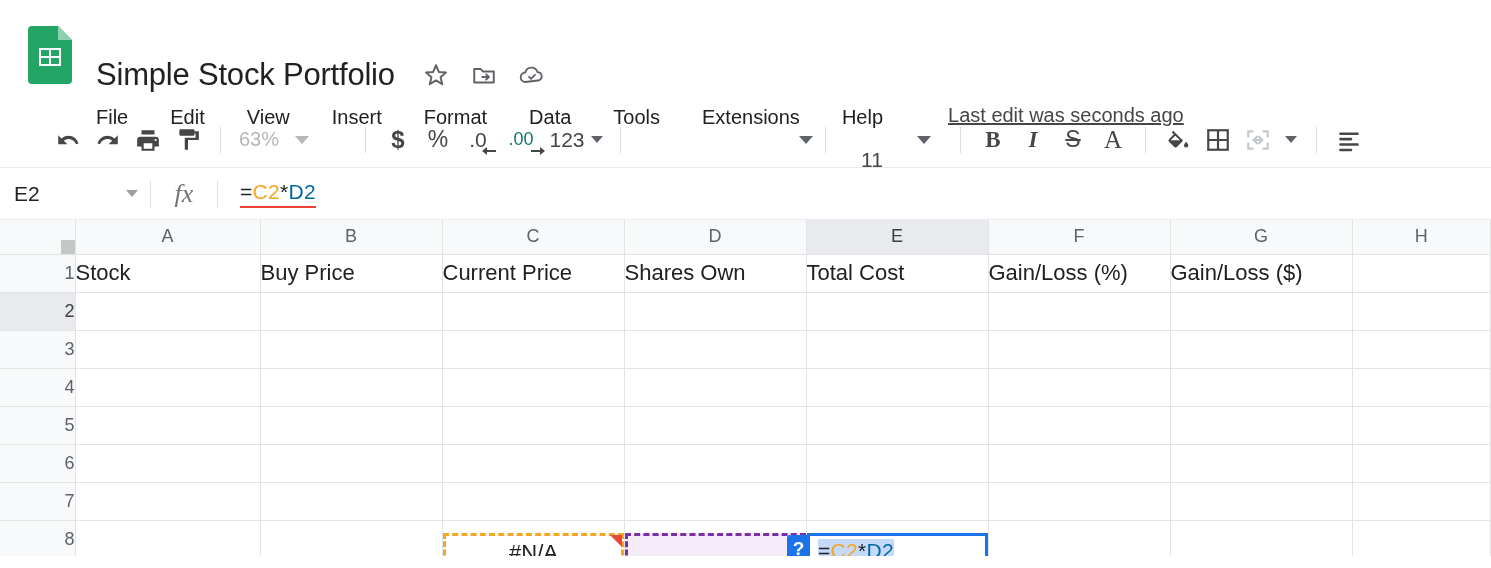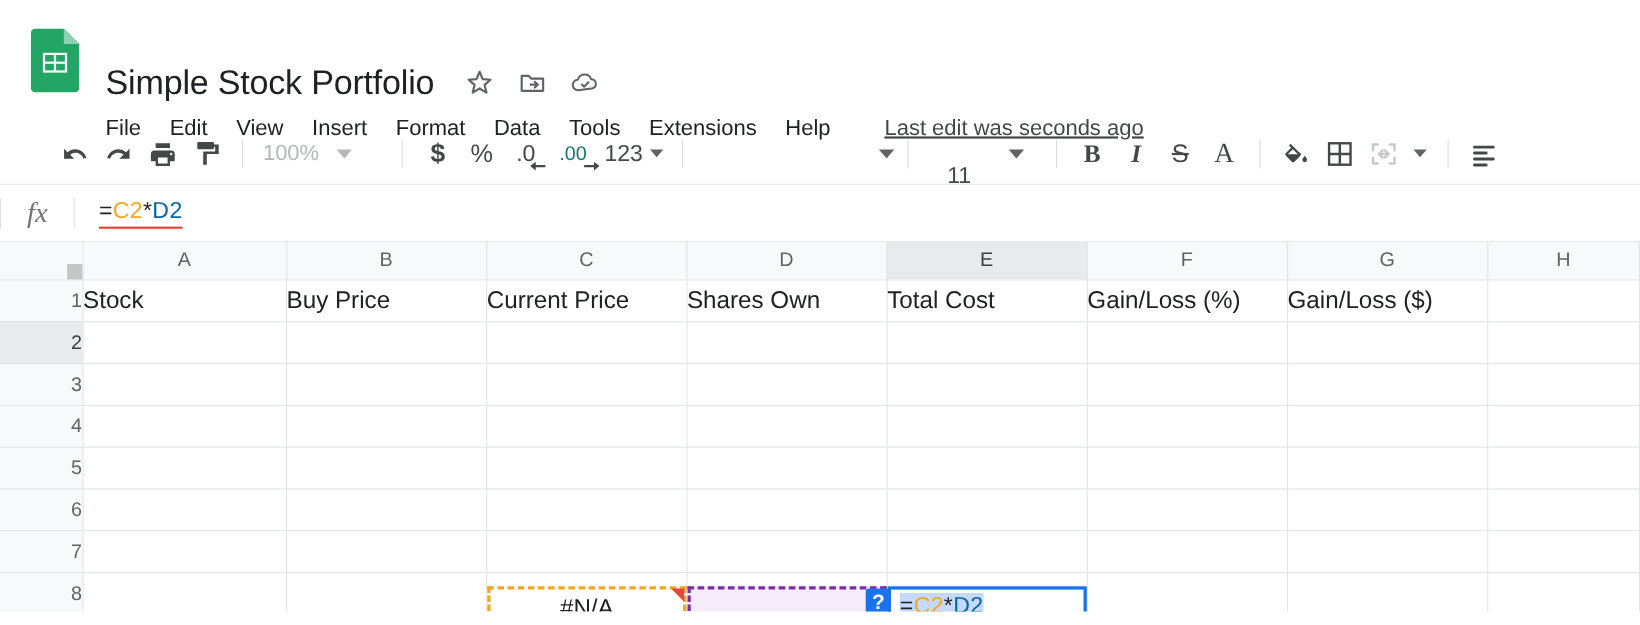--- a/index.html
+++ b/index.html
@@ -35,23 +35,22 @@
     letter-spacing: -0.2px;
     white-space: nowrap;
     font-weight: 400;
   }
   .title-icons { display: flex; align-items: center; margin-left: 26px; gap: 18px; }
   .ticon { width: 30px; height: 30px; display:flex; align-items:center; justify-content:center; color:#5f6368; }
   .ticon svg { display:block; }
 
   .menubar {
     display: flex;
-    align-items: center;
     margin-top: 6px;
-    gap: 0;
+    gap: 16px;
   }
   .menu-item {
     font-size: 20px;
     color: #202124;
     padding: 2px 13px;
     white-space: nowrap;
     cursor: default;
   }
   .menu-item:first-child { padding-left: 0; }
   .lastedit {
@@ -368,21 +367,21 @@
   </div>
   <div class="tb-btn">
     <svg width="26" height="26" viewBox="0 0 24 24" fill="#444746">
       <path d="M18 4V3a1 1 0 0 0-1-1H5a1 1 0 0 0-1 1v4a1 1 0 0 0 1 1h12a1 1 0 0 0 1-1V6h1v4H9v11h3v-9h10V4h-4z"></path>
     </svg>
   </div>
 
   <div class="tb-sep"></div>
 
   <div class="zoomfield">
-    <div class="tb-text muted">100%</div>
+    <div class="tb-text muted">63%</div>
     <div class="caret muted"></div>
   </div>
 
   <div class="tb-sep"></div>
 
   <div class="tb-btn">
     <span class="tb-text" style="font-weight:700;font-size:24px;color:#444746;">$</span>
   </div>
   <div class="tb-btn">
     <span class="tb-text" style="font-size:23px;color:#444746;">%</span>
@@ -463,20 +462,24 @@
     <svg width="26" height="26" viewBox="0 0 24 24" fill="#444746">
       <rect x="3" y="5" width="18" height="2.4" rx="1"></rect>
       <rect x="3" y="10" width="12" height="2.4" rx="1"></rect>
       <rect x="3" y="15" width="18" height="2.4" rx="1"></rect>
       <rect x="3" y="20" width="12" height="2.4" rx="1"></rect>
     </svg>
   </div>
 </div>
 
 <div class="formulabar">
+  <div class="namebox">
+    <span>E2</span>
+    <div class="namebox-caret"></div>
+  </div>
   <div class="fb-sep"></div>
   <div class="fx">fx</div>
   <div class="fb-sep"></div>
   <div class="formula-content">
     <span class="formula-text">
       <span class="op">=</span><span class="ref-c">C2</span><span class="op">*</span><span class="ref-d">D2</span>
     </span>
   </div>
 </div>
 

